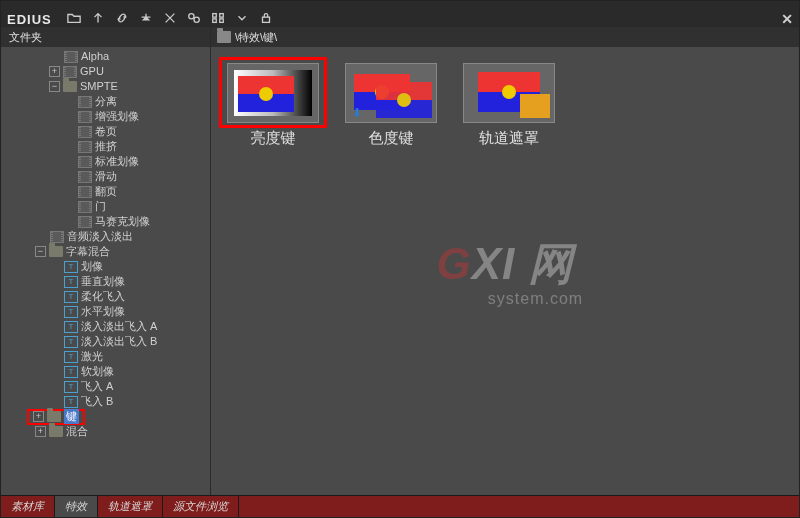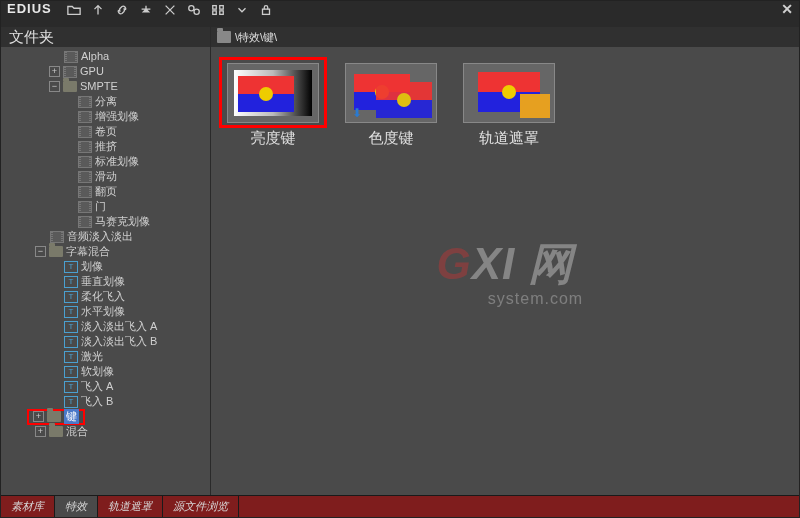--- a/index.html
+++ b/index.html
@@ -1,27 +1,27 @@
 <!DOCTYPE html>
 <html><head>
 <meta charset="utf-8">
 <style>
 * { margin: 0; padding: 0; box-sizing: border-box; font-family: "Microsoft YaHei", SimSun, Arial, sans-serif; }
 body { background: #000; width: 800px; height: 518px; overflow: hidden; font-size: 11px; color: #d0d0d0; }
 .app { width: 800px; height: 518px; background: #4a4a4a; border: 1px solid #222; display: flex; flex-direction: column; }
-.titlebar { height: 26px; background: #2a2a2a; display: flex; align-items: flex-start; padding: 0 6px; font-size: 13px; font-weight: bold; }
+.titlebar { height: 26px; background: #2a2a2a; display: flex; align-items: flex-end; padding: 0 6px; font-size: 13px; font-weight: bold; }
 .titlebar .brand { color: #e8e8e8; letter-spacing: 1px; margin-right: 10px; }
 .titlebar .tb-icon { width: 18px; height: 18px; margin: 0 3px; display: inline-flex; align-items: center; justify-content: center; color: #ccc; font-size: 12px; cursor: pointer; }
 .titlebar .tb-icon svg { width: 14px; height: 14px; stroke: #ccc; fill: none; stroke-width: 1.5; }
 .titlebar .spacer { flex: 1; }
 .titlebar .close { font-size: 14px; font-weight: bold; cursor: pointer; }
 
 .main { flex: 1; display: flex; min-height: 0; }
 .sidebar { width: 210px; background: #4a4a4a; display: flex; flex-direction: column; border-right: 1px solid #2a2a2a; }
-.panel-head { height: 20px; background: #303030; color: #e0e0e0; padding: 0 8px; display: flex; align-items: center; font-size: 15px; }
+.panel-head { height: 20px; background: #303030; color: #e0e0e0; padding: 0 8px; display: flex; align-items: center; font-size: 11px; }
 .right-head { height: 20px; background: #303030; color: #e0e0e0; padding: 0 6px; display: flex; align-items: center; font-size: 11px; gap: 4px; }
 .right-head .folder-ico { width: 14px; height: 12px; background: #888; border-radius: 1px; display: inline-block; position: relative; }
 .right-head .folder-ico::before { content: ''; position: absolute; top: -3px; left: 0; width: 6px; height: 3px; background: #888; border-radius: 1px 1px 0 0; }
 
 .tree-wrap { flex: 1; overflow: hidden; padding: 2px 0; background: #4a4a4a; position: relative; }
 .tree { list-style: none; margin-left: 8px; }
 .tree li { white-space: nowrap; height: 15px; line-height: 15px; display: flex; align-items: center; font-size: 11px; }
 .tree .toggle { width: 11px; height: 11px; border: 1px solid #888; display: inline-flex; align-items: center; justify-content: center; font-size: 9px; color: #ccc; cursor: pointer; flex-shrink: 0; line-height: 1; }
 .tree .sp { display: inline-block; flex-shrink: 0; }
 .tree .filmico { width: 14px; height: 12px; background: #5a5a5a; border: 1px solid #777; display: inline-block; margin: 0 3px; flex-shrink: 0; position: relative; }

